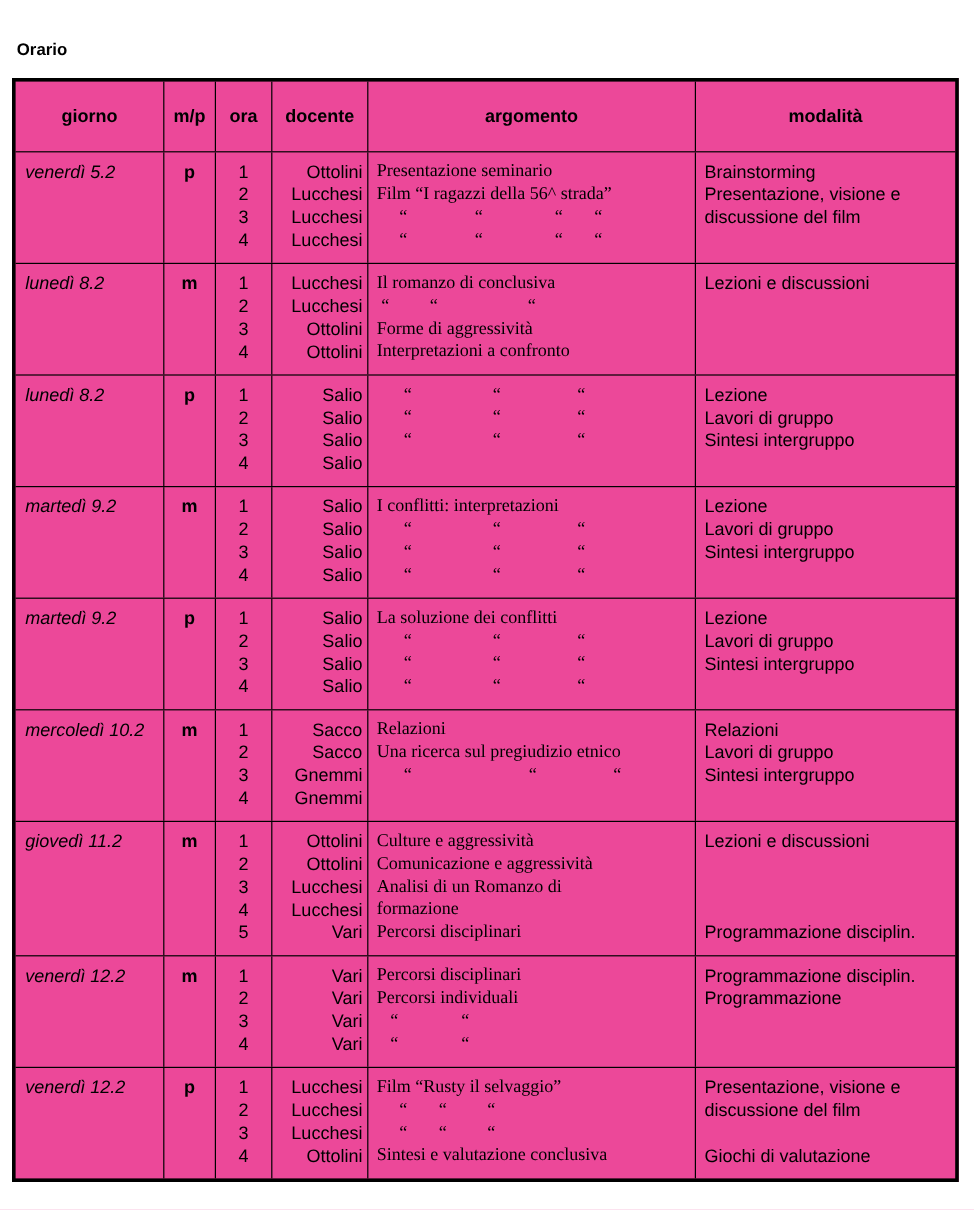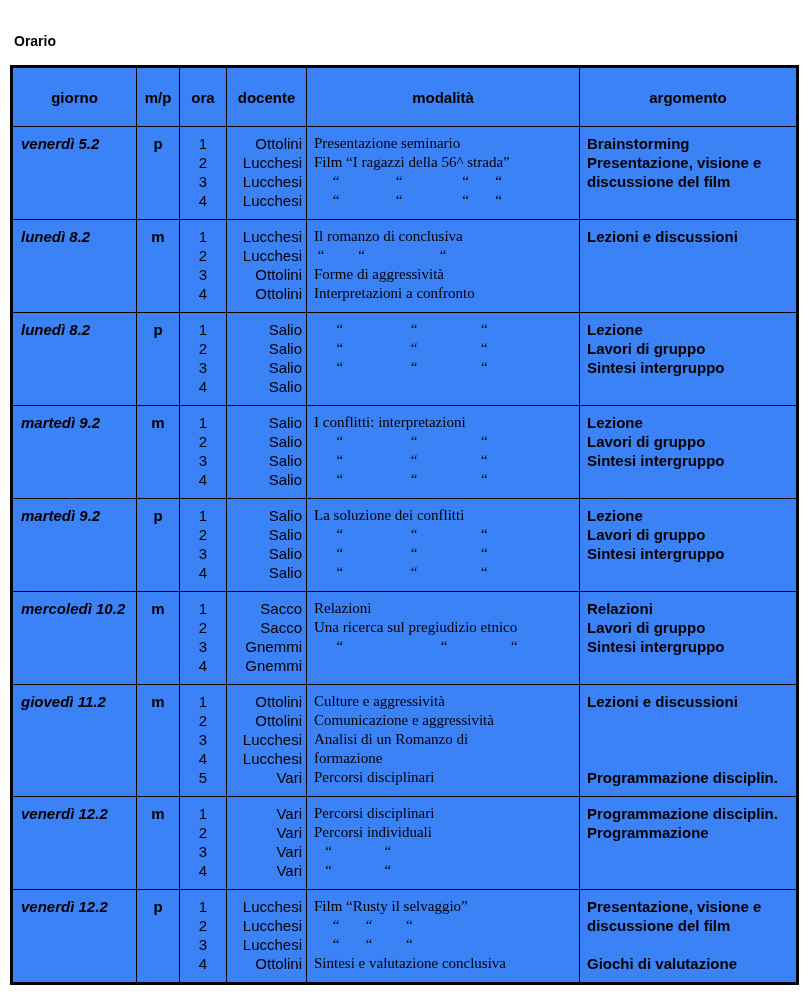--- a/index.html
+++ b/index.html
@@ -19,21 +19,21 @@
     font-weight: bold;
     margin-top: 25px;
   }
 
   .schedule-table {
     position: absolute;
     left: 10px;
     top: 65px;
     width: 789px;
     border: 3px solid #000000;
-    background: #3b82f6;
+    background: #ec4899;
   }
 
   .row {
     display: grid;
     grid-template-columns: 124px 43px 47px 80px 273px 1fr;
     border-bottom: 1px solid #000000;
   }
   .row:last-child { border-bottom: none; }
 
   .cell {
@@ -53,40 +53,40 @@
     padding: 0;
   }
 
   .line {
     height: 19px;
     line-height: 19px;
     font-size: 15px;
     white-space: pre;
   }
 
-  .cell-giorno { padding-left: 8px; font-style: italic; font-weight: bold; }
+  .cell-giorno { padding-left: 8px; font-style: italic; }
   .cell-mp     { text-align: center; font-weight: bold; }
   .cell-ora    { text-align: center; }
   .cell-docente   { padding-left: 7px; text-align: right; }
   .cell-argomento { padding-left: 7px; font-family: Liberation Serif, serif; }
-  .cell-modalita  { padding-left: 7px; font-weight: bold; }
+  .cell-modalita  { padding-left: 7px; }
 </style>
 </head>
 <body>
 
 <div class="doc-title">Orario</div>
 
 <div class="schedule-table">
   <div class="row header-row">
     <div class="cell">giorno</div>
     <div class="cell">m/p</div>
     <div class="cell">ora</div>
     <div class="cell">docente</div>
+    <div class="cell">argomento</div>
     <div class="cell">modalità</div>
-    <div class="cell">argomento</div>
   </div>
   <div id="table-body">
       <div class="row">
         <div class="cell cell-giorno">
           <div class="line">venerdì 5.2</div>
         </div>
         <div class="cell cell-mp">
           <div class="line">p</div>
         </div>
         <div class="cell cell-ora">

